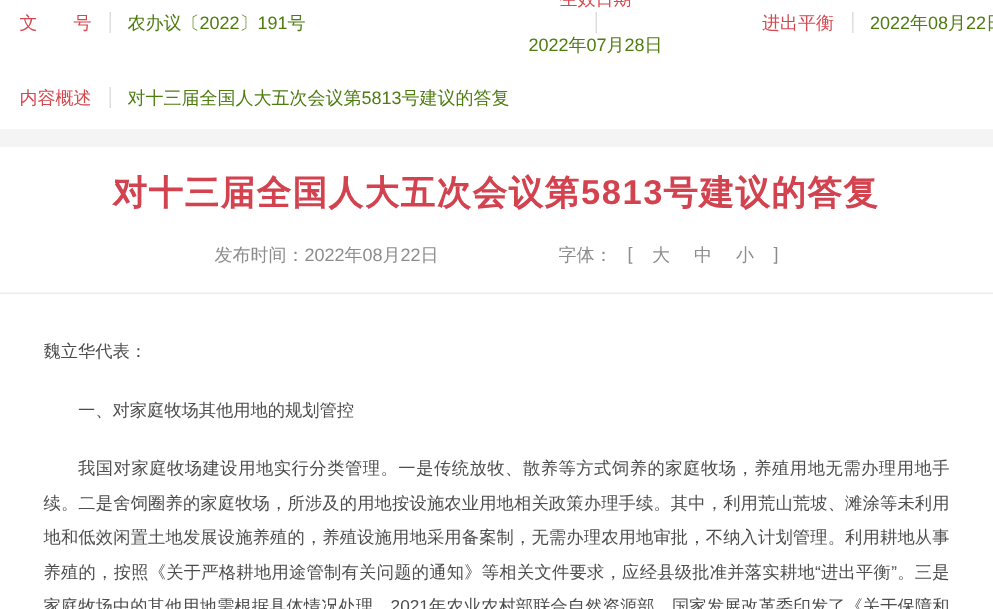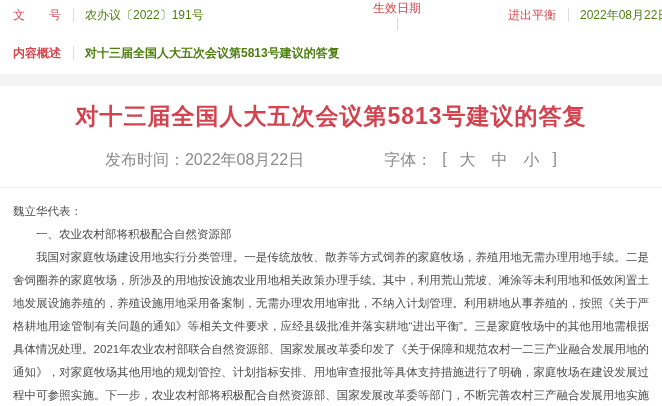--- a/index.html
+++ b/index.html
@@ -7,21 +7,21 @@
   body {
     background: #ffffff;
     font-family: "Liberation Sans", sans-serif;
     color: #4d4d4d;
   }
   .page { width: 662px; height: 406px; position: relative; }
 
   
   .doc-meta { padding: 4px 13px 0 13px; font-size: 12px; }
   .meta-row { display: flex; align-items: center; height: 22px; }
-  .meta-row + .meta-row { margin-top: 16px; font-weight: bold; }
+  .meta-row + .meta-row { margin-top: 28px; }
   .meta-cell { display: flex; align-items: center; min-width: 0; }
   .meta-cell.c1 { width: 273px; }
   .meta-cell.c2 { width: 222px; flex-direction: column; }
   .meta-cell.c3 { flex: 1; }
   .meta-label {
     color: #d5474f;
     width: 48px;
     flex-shrink: 0;
     text-align: justify;
     text-align-last: justify;
@@ -42,53 +42,54 @@
     font-size: 23px;
     font-weight: bold;
     color: #d2434f;
     letter-spacing: 1px;
   }
   .pub-meta {
     margin-top: 18px;
     display: flex;
     justify-content: center;
     gap: 80px;
-    font-size: 16px;
+    font-size: 12px;
     color: #8c8c8c;
   }
   .font-ctl { display: inline-flex; gap: 10px; }
   .font-opt { cursor: pointer; margin: 0 3px; }
   .hr-line { border-top: 1px solid #ececec; margin-top: 16px; }
 
   
   .article-body {
     padding: 12px 13px 0 13px;
     font-size: 11.5px;
     line-height: 23px;
     color: #4d4d4d;
     text-align: justify;
   }
-  .article-body p { margin: 0; }
+  .article-body p { margin: 16px; }
   .article-body p.ind { text-indent: 2em; }
 </style>
 </head>
 <body>
 
 <div class="page">
 
   <div class="doc-meta">
     <div class="meta-row">
       <div class="meta-cell c1">
         <span class="meta-label">文号</span>
         <span class="vdiv"></span>
         <span class="meta-value">农办议〔2022〕191号</span>
       </div>
       <div class="meta-cell c2">
         <span class="meta-label">生效日期</span>
         <span class="vdiv"></span>
+        <span class="meta-value">2022年07月28日</span>
       </div>
       <div class="meta-cell c3">
         <span class="meta-label">进出平衡</span>
         <span class="vdiv"></span>
         <span class="meta-value">2022年08月22日</span>
       </div>
     </div>
     <div class="meta-row">
       <div class="meta-cell c3">
         <span class="meta-label">内容概述</span>
@@ -114,18 +115,18 @@
           <span class="font-opt">中</span>
           <span class="font-opt">小</span>
           <span>]</span>
       </span>
     </div>
 
     <div class="hr-line"></div>
 
     <div class="article-body">
       <p>魏立华代表：</p>
-      <p class="ind">一、农业农村部将积极配合自然资源部</p>
+      <p class="ind">一、对家庭牧场其他用地的规划管控</p>
       <p class="ind">我国对家庭牧场建设用地实行分类管理。一是传统放牧、散养等方式饲养的家庭牧场，养殖用地无需办理用地手续。二是舍饲圈养的家庭牧场，所涉及的用地按设施农业用地相关政策办理手续。其中，利用荒山荒坡、滩涂等未利用地和低效闲置土地发展设施养殖的，养殖设施用地采用备案制，无需办理农用地审批，不纳入计划管理。利用耕地从事养殖的，按照《关于严格耕地用途管制有关问题的通知》等相关文件要求，应经县级批准并落实耕地“进出平衡”。三是家庭牧场中的其他用地需根据具体情况处理。2021年农业农村部联合自然资源部、国家发展改革委印发了《关于保障和规范农村一二三产业融合发展用地的通知》，对家庭牧场其他用地的规划管控、计划指标安排、用地审查报批等具体支持措施进行了明确，家庭牧场在建设发展过程中可参照实施。下一步，农业农村部将积极配合自然资源部、国家发展改革委等部门，不断完善农村三产融合发展用地实施细则，为乡村振兴提供土地要素保障。</p>
     </div>
   </div>
 
 </div>
 
 </body></html>

